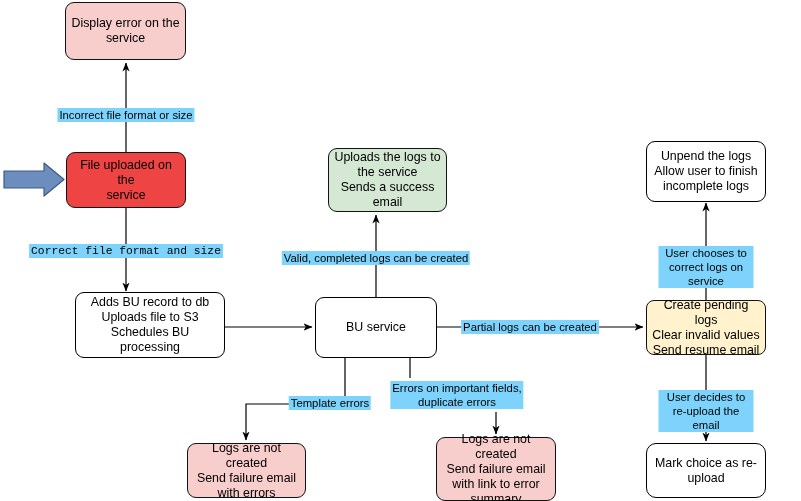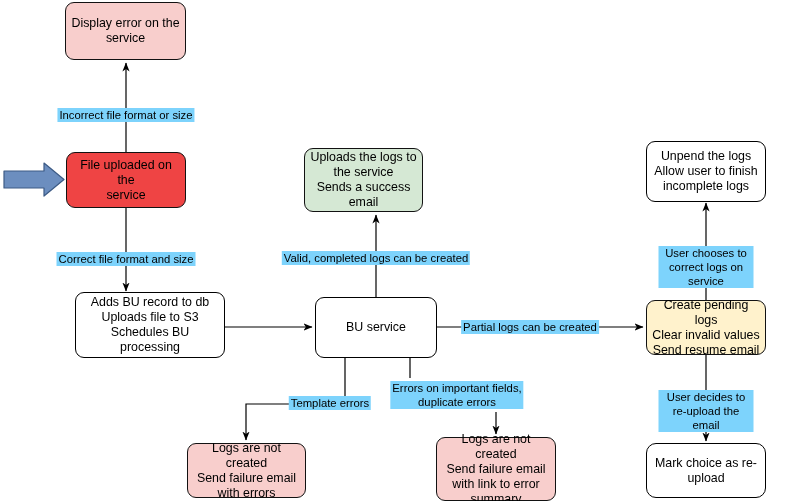--- a/index.html
+++ b/index.html
@@ -99,50 +99,50 @@
   <div class="node n-pink" style="left:65px;  top:2px;   width:121px; height:58px;">Display error on the
 service</div>
 
   <div class="node n-blue" style="left:66px;  top:152px; width:120px; height:56px;">File uploaded on the
 service</div>
 
   <div class="node n-white" style="left:50px;  top:292px; width:150px; height:66px;margin-left:25px;">Adds BU record to db
 Uploads file to S3
 Schedules BU processing</div>
 
-  <div class="node n-green" style="left:304px; top:148px; width:119px; height:64px;">Uploads the logs to
+  <div class="node n-green" style="left:328px; top:148px; width:119px; height:64px;">Uploads the logs to
 the service
 Sends a success
 email</div>
 
   <div class="node n-white" style="left:315px; top:297px; width:122px; height:61px;">BU service</div>
 
   <div class="node n-white" style="left:646px; top:141px; width:120px; height:61px;">Unpend the logs
 Allow user to finish
 incomplete logs</div>
 
-  <div class="node n-yellow" style="left:646px; top:300px; width:120px; height:55px;">Create pending logs
+  <div class="node n-yellow" style="left:646px; top:300px; width:120px; height:55px;border-radius:8px;">Create pending logs
 Clear invalid values
 Send resume email</div>
 
   <div class="node n-pink" style="left:187px; top:443px; width:119px; height:55px;">Logs are not created
 Send failure email
 with errors</div>
 
   <div class="node n-pink" style="left:436px; top:437px; width:120px; height:64px;">Logs are not created
 Send failure email
 with link to error
 summary</div>
 
   <div class="node n-white" style="left:646px; top:443px; width:120px; height:55px;border-radius:10px;">Mark choice as re-
 upload</div>
 
   <div class="edge-label el-center" style="left:126px; top:108px;">Incorrect file format or size</div>
 
-  <div class="edge-label el-center" style="left:126px; top:252px;">Correct file format and size</div>
+  <div class="edge-label el-center" style="left:126px; top:244px;font-family:Liberation Mono, monospace;">Correct file format and size</div>
 
   <div class="edge-label el-center" style="left:376px; top:251px;">Valid, completed logs can be created</div>
 
   <div class="edge-label el-center" style="left:530px; top:320px;">Partial logs can be created</div>
 
   <div class="edge-label el-center" style="left:330px; top:396px;">Template errors</div>
 
   <div class="edge-label el-center" style="left:457px; top:381px;">Errors on important fields,
 duplicate errors</div>
 

